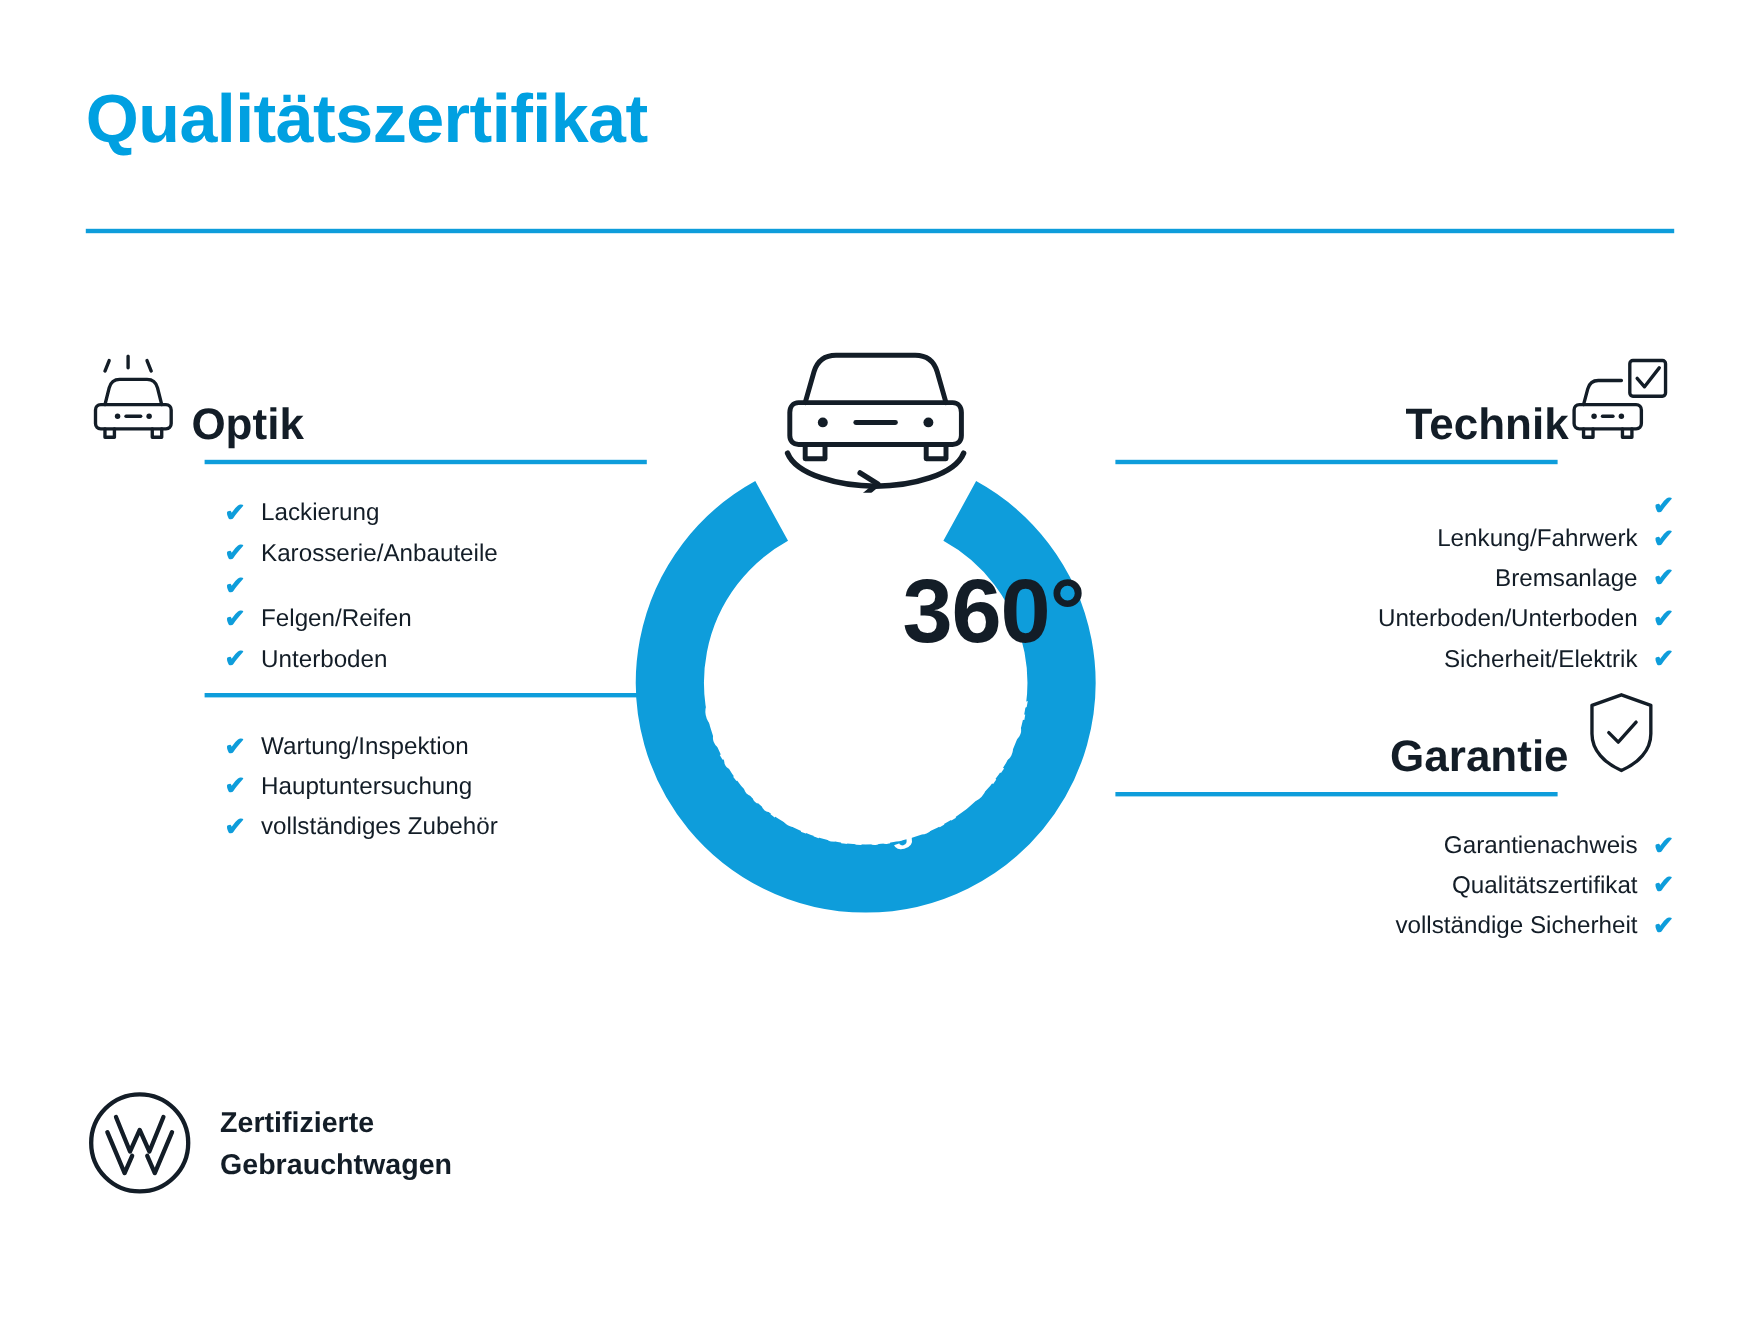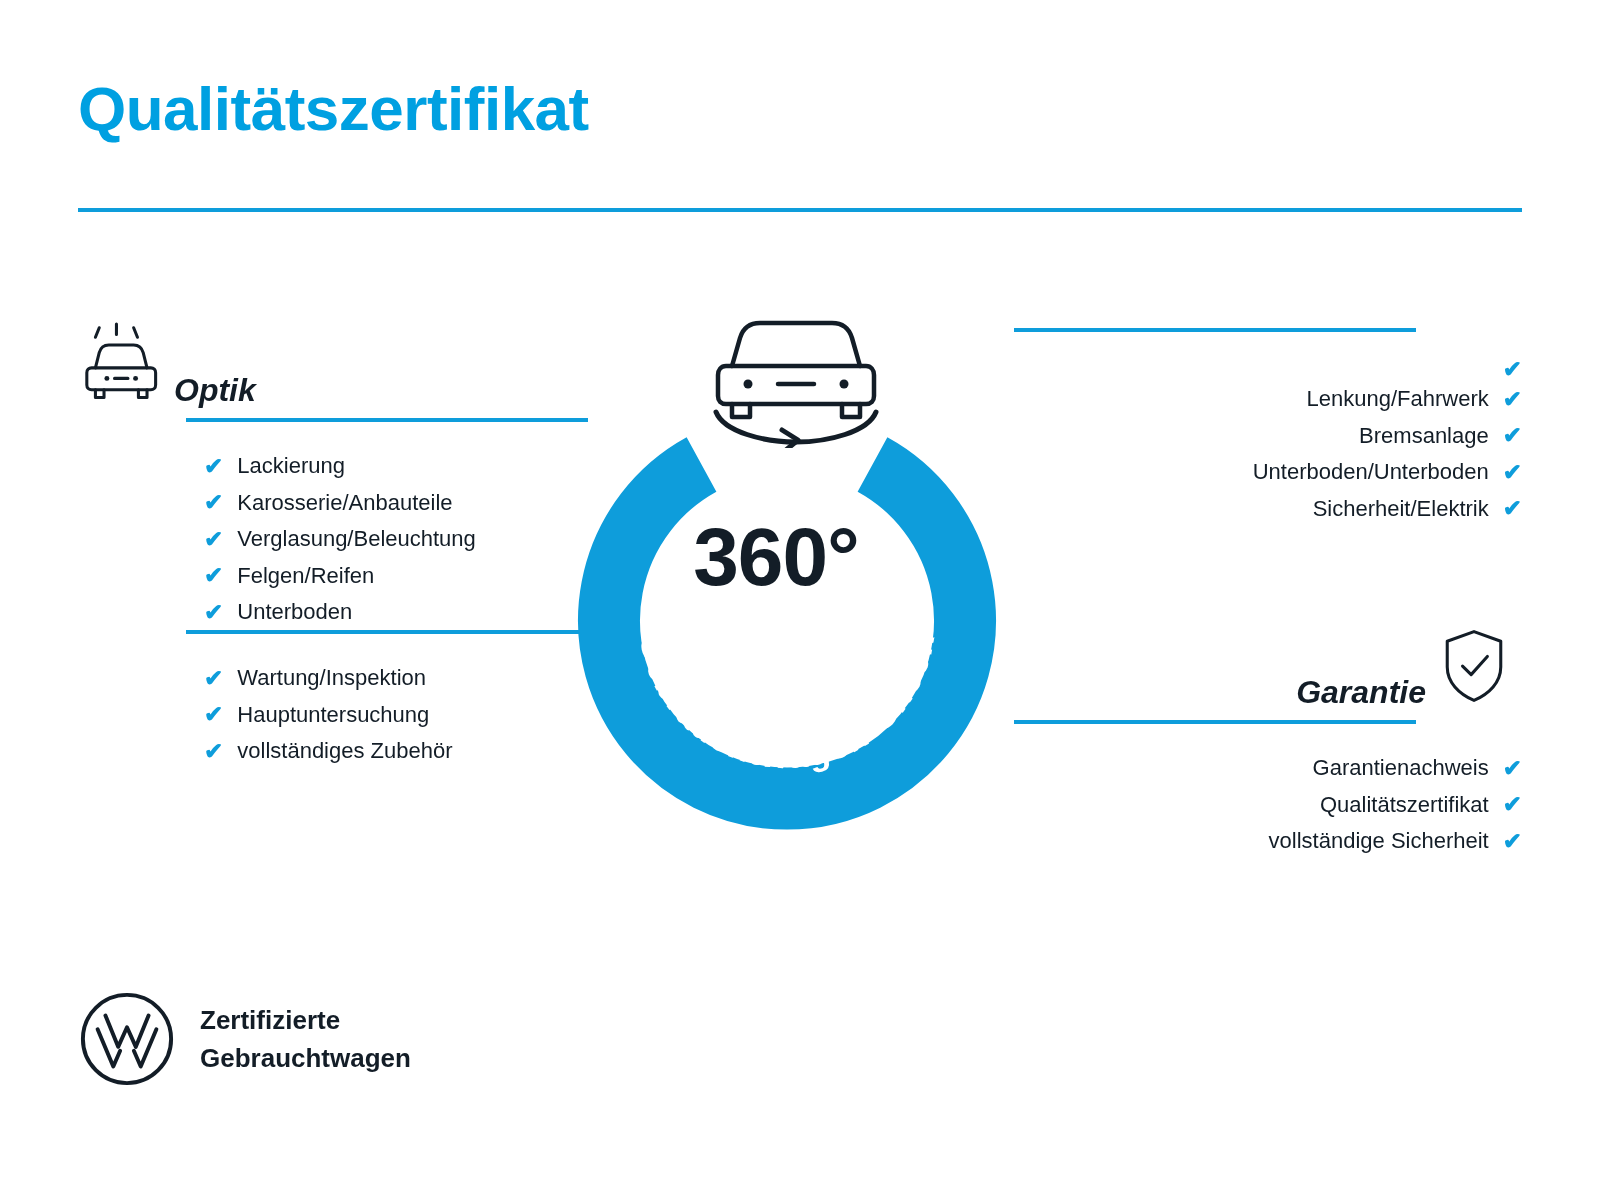--- a/index.html
+++ b/index.html
@@ -46,26 +46,25 @@
   .sec-garantie { left: 1014px; top: 620px; width: 508px; }
 
   .sec-head {
     display: flex;
     align-items: flex-end;
     height: 90px;
   }
   .sec-head.right { justify-content: flex-end; }
 
   .sec-title {
-    font-size: 32px;
+    font-size: 40px;
     font-weight: bold;
     color: #131d27;
     line-height: 1;
     padding-bottom: 2px;
-    font-style: italic;
   }
   .sec-icon {
     width: 96px;
     height: 86px;
     display: flex;
     align-items: flex-end;
     justify-content: flex-start;
   }
   .sec-icon.right { justify-content: flex-end; }
 
@@ -126,21 +125,21 @@
     left: 11px;
     top: 110px;
     width: 420px;
     height: 420px;
   }
   .badge-360 {
     position: absolute;
     left: 0;
     top: 210px;
     width: 420px;
-    text-align: center;
+    text-align: right;
     font-size: 82px;
     font-weight: bold;
     color: #131d27;
     letter-spacing: -1px;
   }
 
   
   .footer {
     position: absolute;
     left: 78px;
@@ -184,21 +183,20 @@
     <li>
         <span class="check">✔</span>
         <span>Lackierung</span>
       </li>
     <li>
         <span class="check">✔</span>
         <span>Karosserie/Anbauteile</span>
       </li>
     <li>
         <span class="check">✔</span>
-        <span>Verglasung/Beleuchtung</span>
       </li>
     <li>
         <span class="check">✔</span>
         <span>Felgen/Reifen</span>
       </li>
     <li>
         <span class="check">✔</span>
         <span>Unterboden</span>
       </li>
   </ul>
@@ -216,20 +214,35 @@
         <span>Hauptuntersuchung</span>
       </li>
     <li>
         <span class="check">✔</span>
         <span>vollständiges Zubehör</span>
       </li>
   </ul>
 </div>
 
 <div class="section sec-technik">
+  <div class="sec-head right">
+    <div class="sec-title">Technik</div>
+    <div class="sec-icon right">
+      <svg viewBox="0 0 100 90" width="96" height="86" fill="none" stroke="#131d27" stroke-width="3.2" stroke-linecap="round" stroke-linejoin="round">
+        <rect x="58" y="6" width="34" height="34" rx="3"></rect>
+        <path d="M65 23 L72 31 L86 13"></path>
+        <path d="M14 48 L18 33 C19.5 27.5 23 25 28 25 L50 25"></path>
+        <path d="M10 48 L64 48 C67 48 69 50 69 53 L69 66 C69 69 67 71 64 71 L10 71 C7 71 5 69 5 66 L5 53 C5 50 7 48 10 48 Z"></path>
+        <path d="M14 71 L14 79 L23 79 L23 71 M51 71 L51 79 L60 79 L60 71"></path>
+        <circle cx="24" cy="59" r="2.6" fill="#131d27" stroke="none"></circle>
+        <circle cx="50" cy="59" r="2.6" fill="#131d27" stroke="none"></circle>
+        <path d="M32 59 L42 59"></path>
+      </svg>
+    </div>
+  </div>
   <div class="sec-rule"></div>
   <ul class="items right-list">
     <li>
         <span class="check">✔</span>
       </li>
     <li>
         <span>Lenkung/Fahrwerk</span>
         <span class="check">✔</span>
       </li>
     <li>

